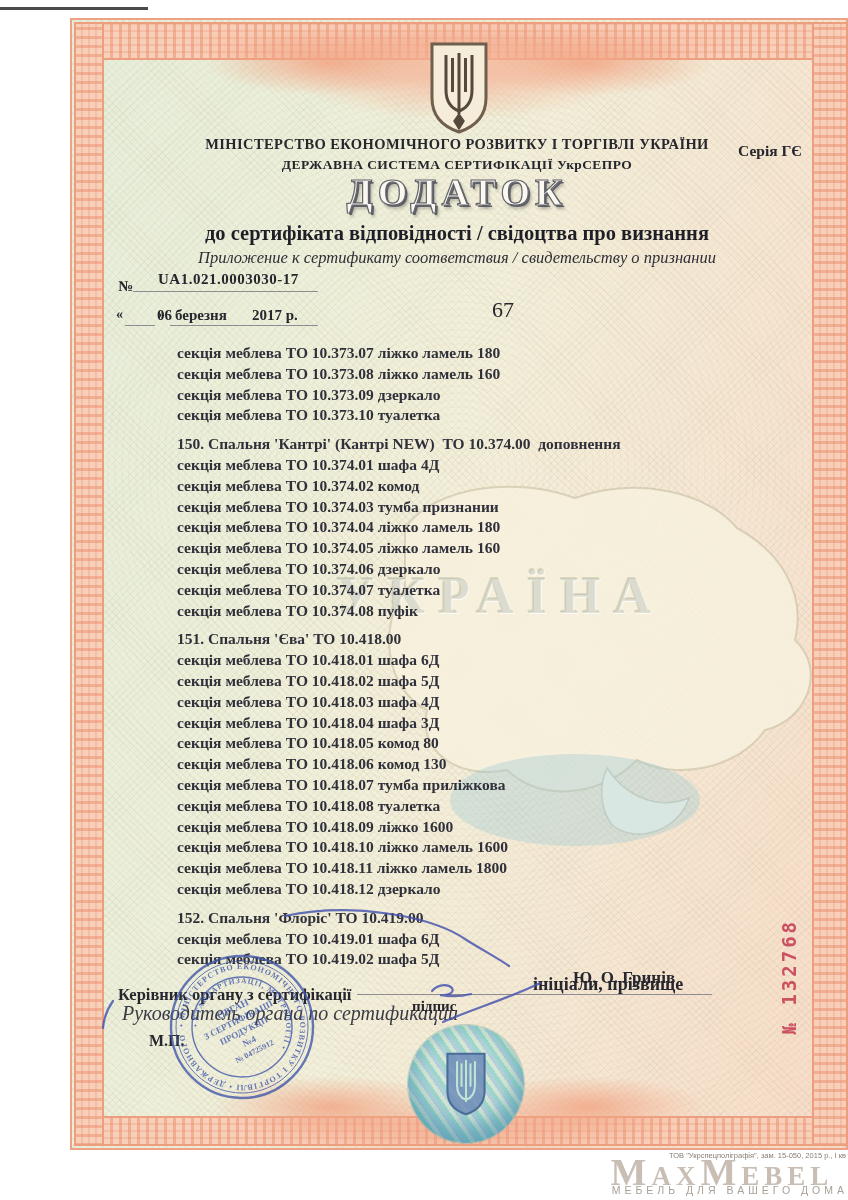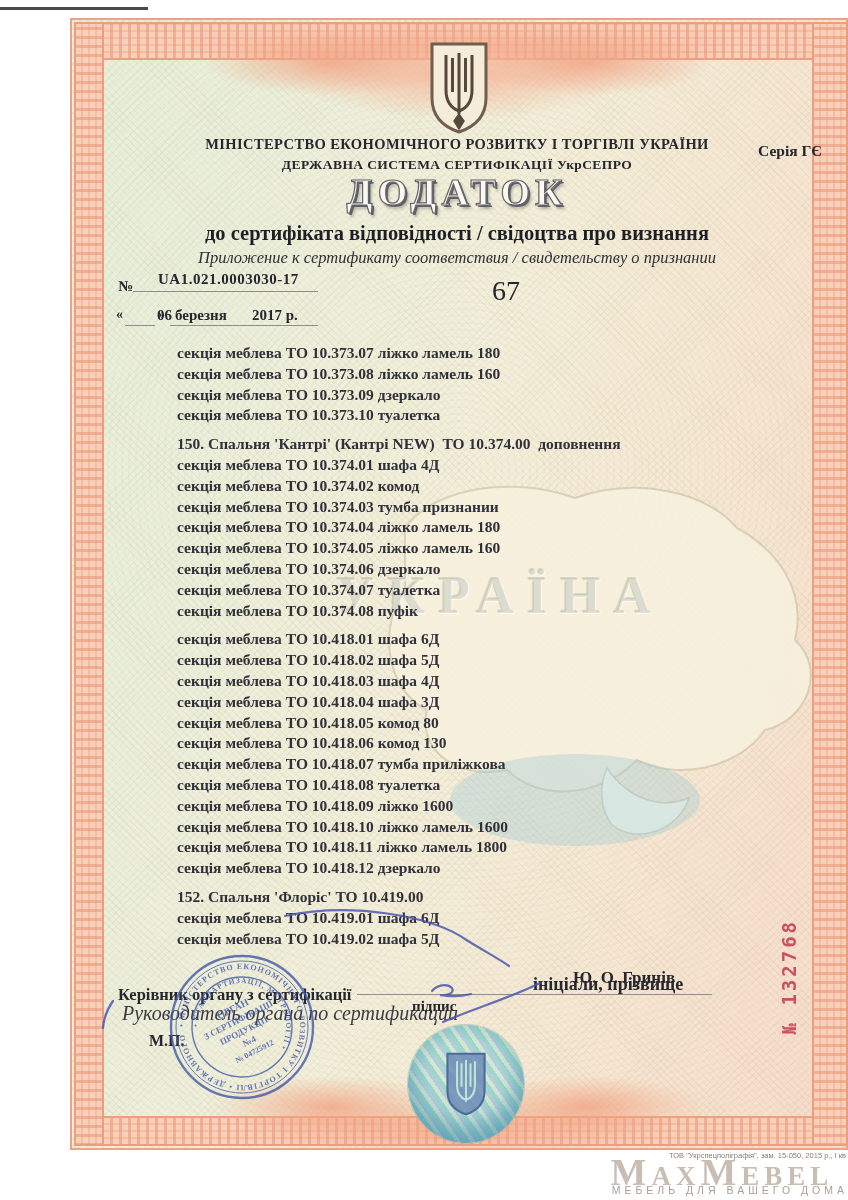--- a/index.html
+++ b/index.html
@@ -42,21 +42,21 @@
           radial-gradient(ellipse 420px 34px at 50% 20%, rgba(240,160,128,.55), transparent 75%);}
   .flourish-bottom{position:absolute;left:100px;right:100px;bottom:0;height:108px;
         background:
           radial-gradient(ellipse 170px 44px at 28% 60%, rgba(242,166,134,.85), transparent 70%),
           radial-gradient(ellipse 170px 44px at 72% 60%, rgba(242,166,134,.85), transparent 70%),
           radial-gradient(ellipse 300px 40px at 50% 82%, rgba(240,160,128,.6), transparent 75%);}
 
   
   .ministry1{top:118px;font-size:14.5px;letter-spacing:.4px;}
   .ministry2{top:139px;font-size:13.5px;letter-spacing:.4px;}
-  .series{left:668px;top:124px;font-size:15.5px;margin-left:20px;}
+  .series{left:668px;top:124px;font-size:15.5px;}
   .doc-title{top:152px;font-size:38px;letter-spacing:5px;color:#faf8f0;
              -webkit-text-stroke:1.2px #63636a;
              text-shadow:2px 2px 0 #5f5f66, 3px 4px 3px rgba(90,90,90,.45);}
   .sub-ua{top:204px;font-size:20.5px;color:#1e1e26;}
   .sub-ru{top:230px;font-size:16.5px;font-style:italic;font-weight:500;color:#2e2e36;}
 
   .line{position:absolute;height:1.3px;background:#8d8d92;}
 
   
   .items{position:absolute;left:75px;top:325px;width:640px;font-size:15.5px;font-weight:bold;
@@ -139,21 +139,21 @@
   <div class="t b center ministry1">МІНІСТЕРСТВО ЕКОНОМІЧНОГО РОЗВИТКУ І ТОРГІВЛІ УКРАЇНИ</div>
   <div class="t b center ministry2">ДЕРЖАВНА СИСТЕМА СЕРТИФІКАЦІЇ УкрСЕПРО</div>
   <div class="t b series">Серія ГЄ</div>
   <div class="t b center doc-title">ДОДАТОК</div>
   <div class="t b center sub-ua">до сертифіката відповідності / свідоцтва про визнання</div>
   <div class="t center sub-ru">Приложение к сертификату соответствия / свидетельству о признании</div>
 
   <div class="t b" style="left:48px;top:260px;font-size:15px;">№</div>
   <div class="t b" style="left:88px;top:253px;font-size:15px;letter-spacing:.5px;">UA1.021.0003030-17</div>
   <div class="line" style="left:63px;top:273px;width:185px;"></div>
-  <div class="t" style="left:422px;top:257px;font-size:28px;">67</div>
+  <div class="t" style="left:422px;top:279px;font-size:22px;">67</div>
 
   <div class="t b" style="left:46px;top:289px;font-size:14px;">«</div>
   <div class="t b" style="left:63px;top:289px;font-size:15px;margin-left:24px;">06</div>
   <div class="t b" style="left:88px;top:289px;font-size:14px;">»</div>
   <div class="t b" style="left:105px;top:289px;font-size:15px;">березня</div>
   <div class="t b" style="left:182px;top:289px;font-size:15px;">2017 р.</div>
   <div class="line" style="left:55px;top:307px;width:30px;"></div>
   <div class="line" style="left:100px;top:307px;width:148px;"></div>
 
   <div class="items">
@@ -168,20 +168,21 @@
         <div class="item">секція меблева ТО 10.374.01 шафа 4Д</div>
         <div class="item">секція меблева ТО 10.374.02 комод</div>
         <div class="item">секція меблева ТО 10.374.03 тумба признании</div>
         <div class="item">секція меблева ТО 10.374.04 ліжко ламель 180</div>
         <div class="item">секція меблева ТО 10.374.05 ліжко ламель 160</div>
         <div class="item">секція меблева ТО 10.374.06 дзеркало</div>
         <div class="item">секція меблева ТО 10.374.07 туалетка</div>
         <div class="item">секція меблева ТО 10.374.08 пуфік</div>
       </div>
       <div class="group gap">
+        <div class="item">151. Спальня 'Єва' ТО 10.418.00</div>
         <div class="item">секція меблева ТО 10.418.01 шафа 6Д</div>
         <div class="item">секція меблева ТО 10.418.02 шафа 5Д</div>
         <div class="item">секція меблева ТО 10.418.03 шафа 4Д</div>
         <div class="item">секція меблева ТО 10.418.04 шафа 3Д</div>
         <div class="item">секція меблева ТО 10.418.05 комод 80</div>
         <div class="item">секція меблева ТО 10.418.06 комод 130</div>
         <div class="item">секція меблева ТО 10.418.07 тумба приліжкова</div>
         <div class="item">секція меблева ТО 10.418.08 туалетка</div>
         <div class="item">секція меблева ТО 10.418.09 ліжко 1600</div>
         <div class="item">секція меблева ТО 10.418.10 ліжко ламель 1600</div>

